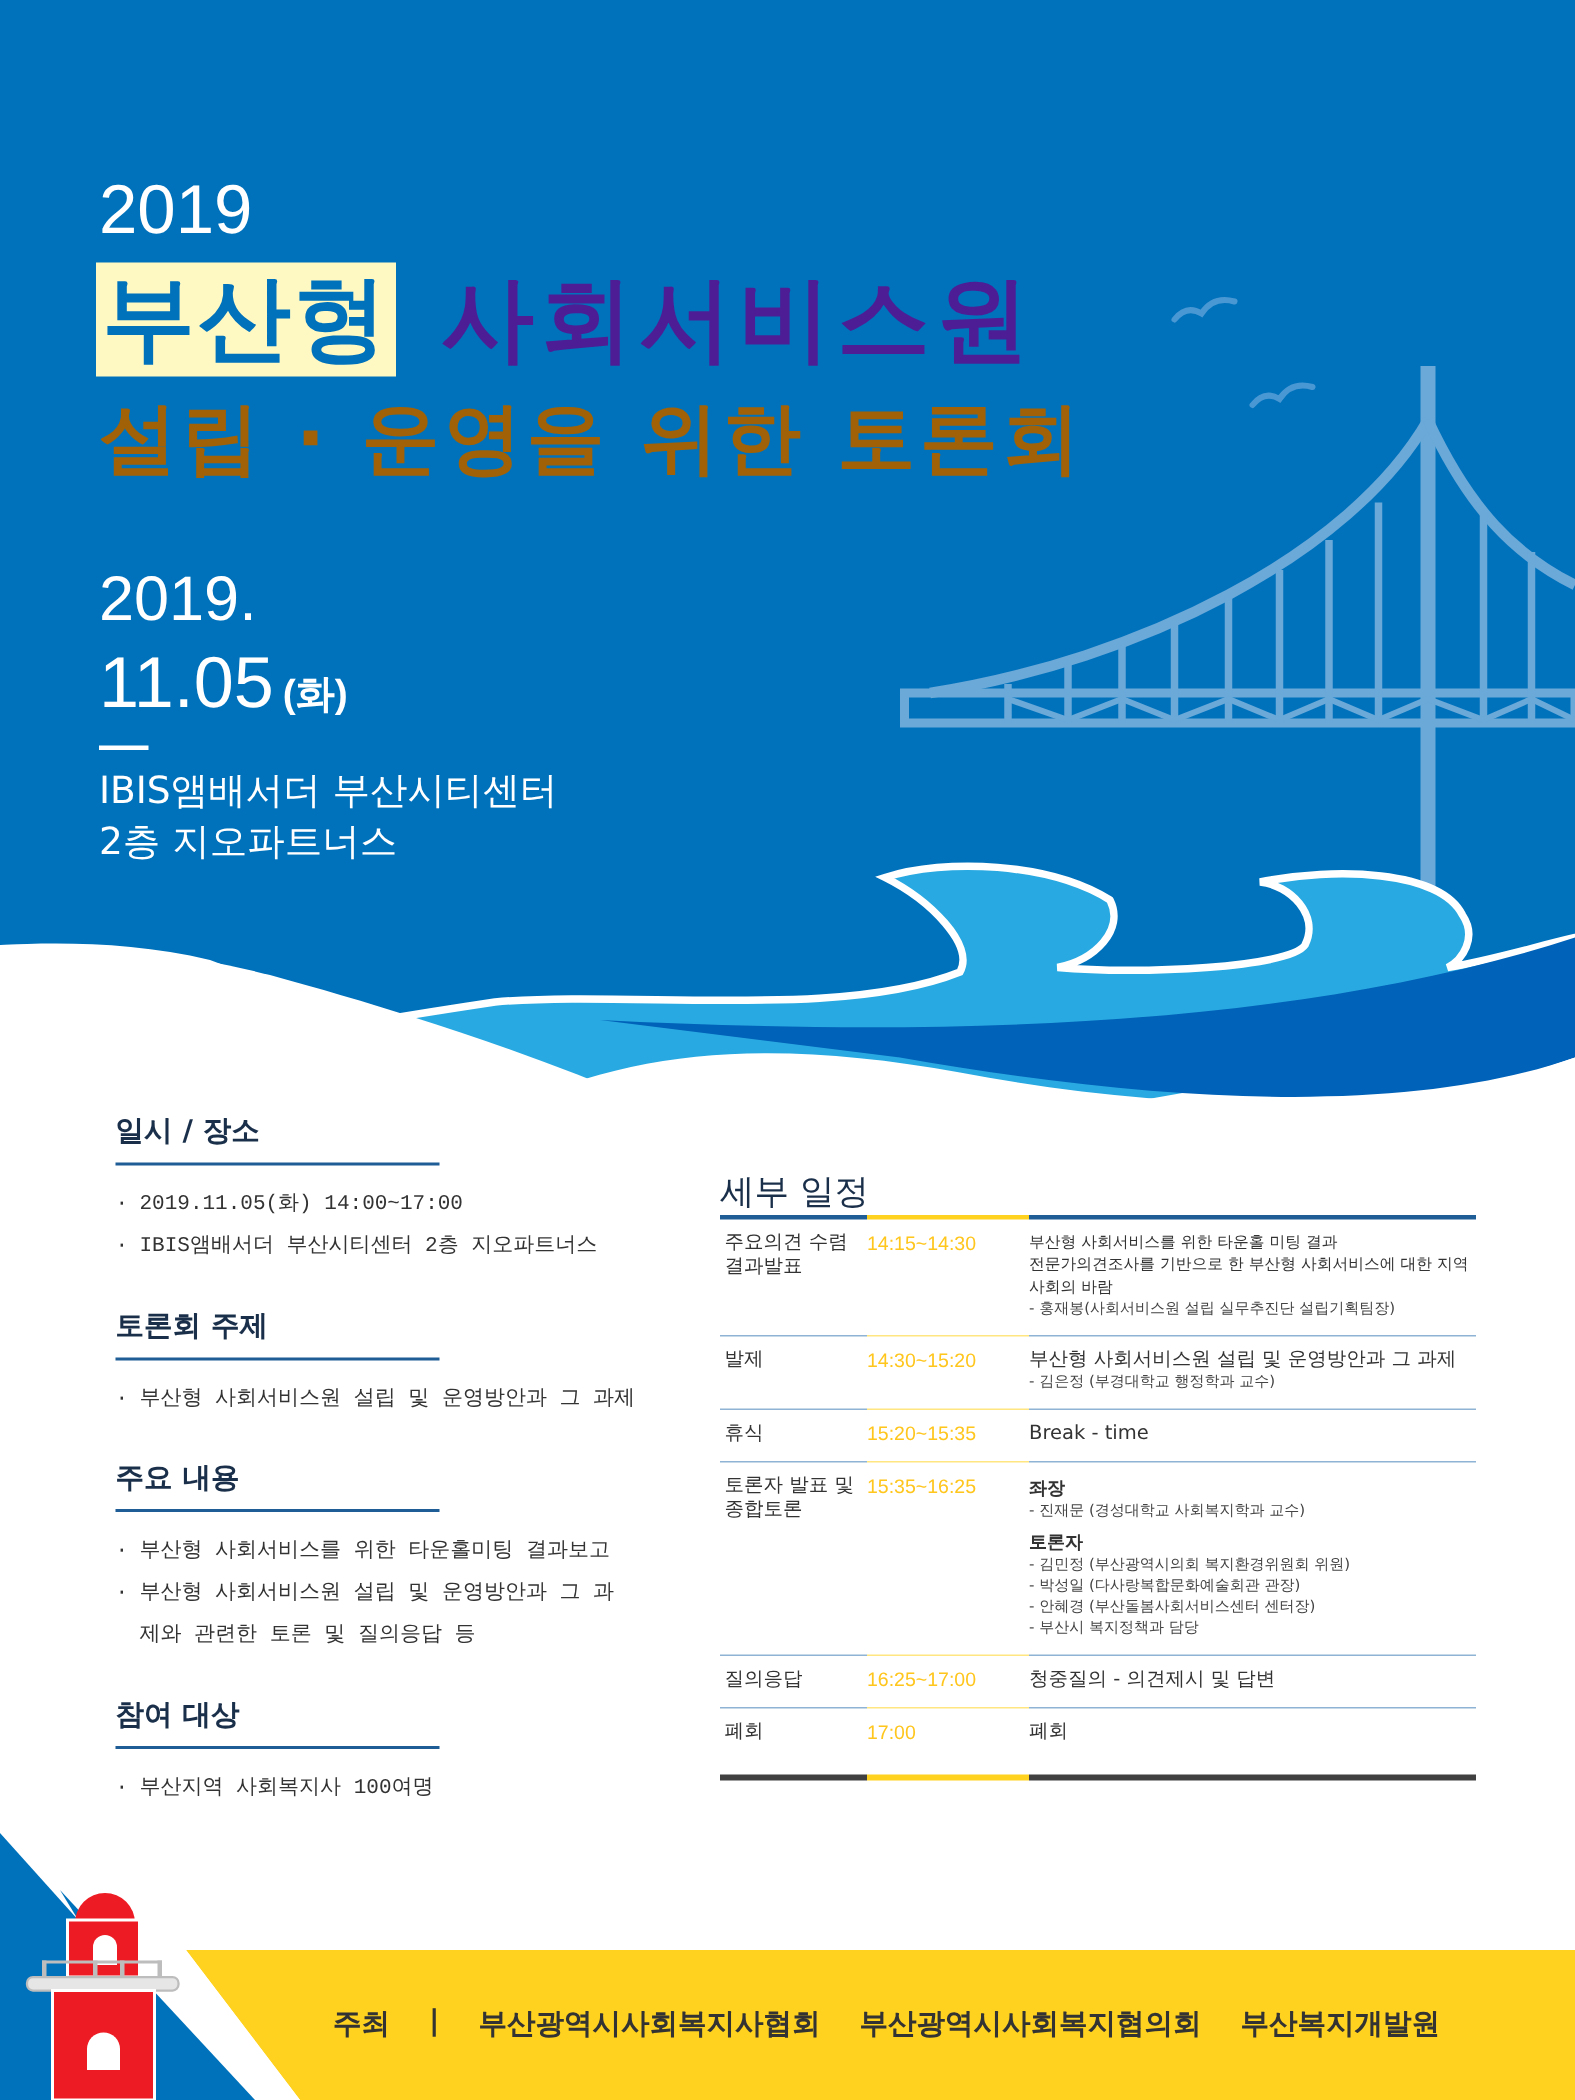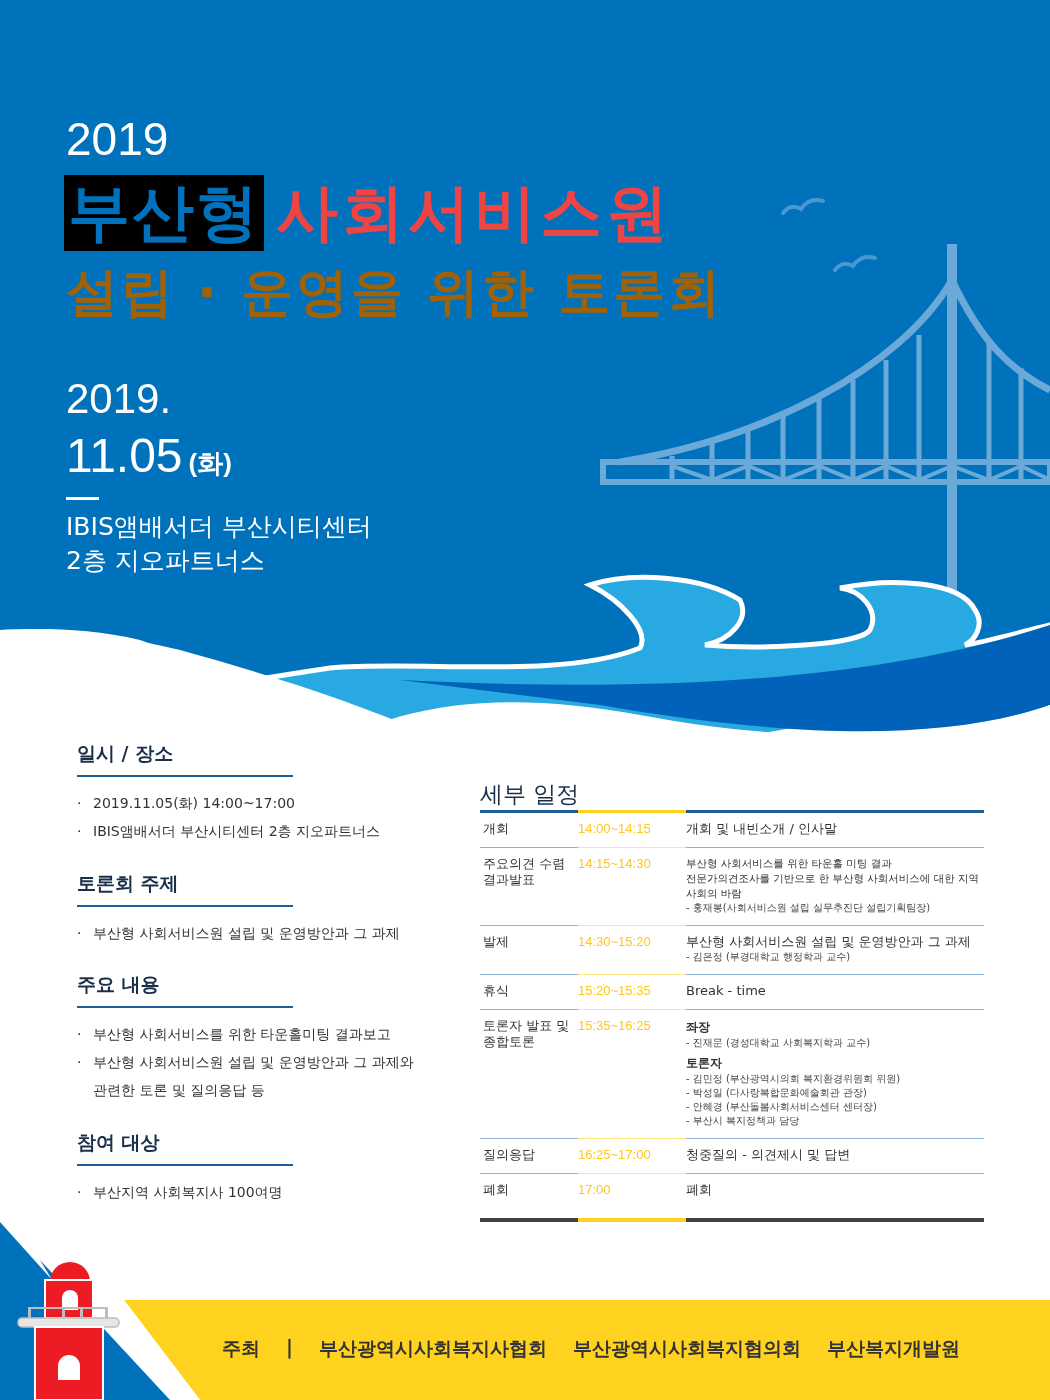--- a/index.html
+++ b/index.html
@@ -4,33 +4,33 @@
 <style>
   * { box-sizing: border-box; margin: 0; padding: 0; }
   html, body { width: 1050px; height: 1400px; background: #ffffff; overflow: hidden; }
   body { position: relative; font-family: "DejaVu Sans", "Liberation Sans", sans-serif; color: #333; }
 
   .hero { position: absolute; left: 0; top: 0; width: 1050px; height: 760px; overflow: hidden; }
   .hero-bg { position: absolute; left: 0; top: 0; }
 
   .hero-year { position: absolute; left: 66px; top: 112px; font-size: 46px; color: #fff; font-family: "Liberation Sans", sans-serif; letter-spacing: 0px; }
   .title-line1 { position: absolute; left: 64px; top: 175px; height: 76px; display: flex; align-items: center; }
-  .title-highlight { background: #000000; color: #0072bc; font-size: 62px; font-weight: bold; padding: 0 4px; height: 76px; line-height: 76px; letter-spacing: 2px; font-family: Liberation Serif, serif; }
-  .title-rest { color: #ef4444; font-size: 62px; font-weight: bold; margin-left: 12px; letter-spacing: 4px; line-height: 76px; }
+  .title-highlight { background: #fef9c3; color: #0072bc; font-size: 62px; font-weight: bold; padding: 0 4px; height: 76px; line-height: 76px; letter-spacing: 2px; font-family: Liberation Serif, serif; }
+  .title-rest { color: #4c1d95; font-size: 62px; font-weight: bold; margin-left: 30px; letter-spacing: 4px; line-height: 76px; }
   .title-line2 { position: absolute; left: 66px; top: 258px; color: #a16207; font-size: 52px; font-weight: bold; letter-spacing: 3px; white-space: nowrap; }
 
   .date-year { position: absolute; left: 66px; top: 375px; color: #fff; font-size: 42px; font-family: "Liberation Sans", sans-serif; }
   .date-md { position: absolute; left: 66px; top: 428px; color: #fff; font-size: 48px; font-family: "Liberation Sans", sans-serif; display: flex; align-items: baseline; }
   .date-dow { font-size: 26px; margin-left: 6px; font-weight: bold; }
   .dash { position: absolute; left: 66px; top: 497px; width: 33px; height: 3px; background: #fff; }
   .venue { position: absolute; left: 66px; top: 510px; color: #fff; font-size: 25px; line-height: 34px; }
 
   .section { position: absolute; left: 77px; width: 216px; }
   .section-title { font-size: 19px; font-weight: bold; color: #1a2f4a; padding-bottom: 8px; border-bottom: 2px solid #1f5d96; width: 216px; }
-  .section-list { list-style: none; margin-top: 12px; width: 360px; }
+  .section-list { list-style: none; margin-top: 12px; width: 360px; font-family: Liberation Mono, monospace; }
   .section-list li { font-size: 14px; color: #333; line-height: 28px; position: relative; padding-left: 16px; }
   .section-list li::before { content: "·"; position: absolute; left: 0; top: 0; }
 
   .schedule { position: absolute; left: 480px; top: 779px; width: 504px; }
   .sched-title { font-size: 23px; font-weight: normal; color: #1a2f4a; }
   .sched-table { width: 504px; border-collapse: collapse; }
   .sched-table td { vertical-align: top; padding: 8px 0 10px 0; border-bottom: 1px solid #8eb3d4; font-size: 13px; }
   .sched-table tr:first-child td { border-top: 3px solid #1f5d96; }
   .sched-table tr:first-child td.c-time { border-top-color: #ffd21f; }
   .sched-table tr:last-child td { border-bottom: 4px solid #404040; margin-top: 12px; }
@@ -142,25 +142,20 @@
   <div class="section-title">참여 대상</div>
   <ul class="section-list">
     <li>부산지역 사회복지사 100여명</li>
   </ul>
 </div>
 
 <div class="schedule">
   <div class="sched-title">세부 일정</div>
   <table class="sched-table">
     <tbody>
-        <tr>
-      <td class="c-name">개회</td>
-      <td class="c-time">14:00~14:15</td>
-      <td class="c-desc">개회 및 내빈소개 / 인사말</td>
-    </tr>
     <tr>
       <td class="c-name">주요의견 수렴 결과발표</td>
       <td class="c-time">14:15~14:30</td>
       <td class="c-desc">
         <span class="line">부산형 사회서비스를 위한 타운홀 미팅 결과</span>
         <span class="line">전문가의견조사를 기반으로 한 부산형 사회서비스에 대한 지역사회의 바람</span>
         <span class="small">- 홍재봉(사회서비스원 설립 실무추진단 설립기획팀장)</span>
       </td>
     </tr>
     <tr>

